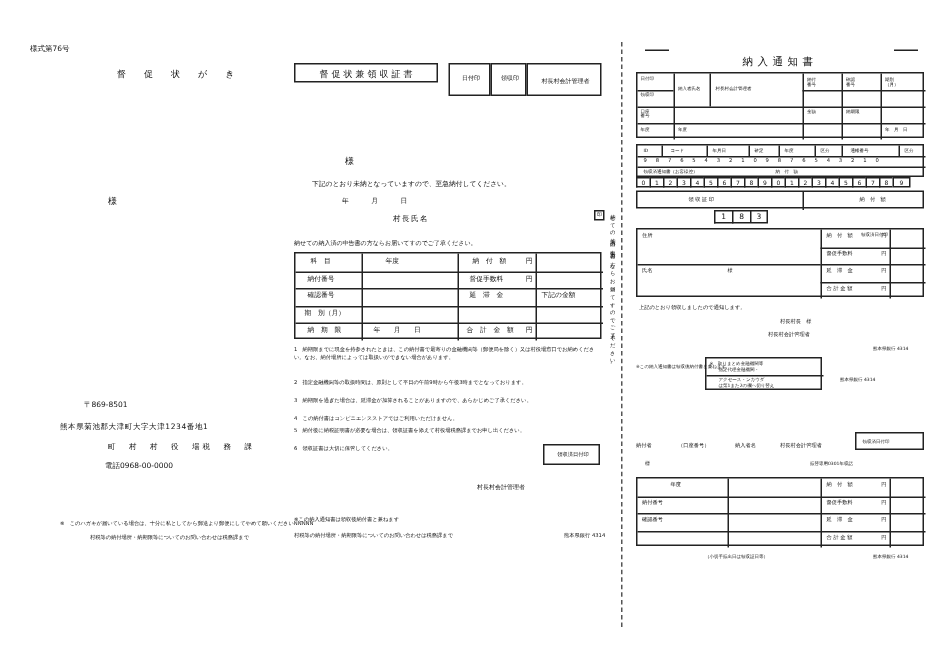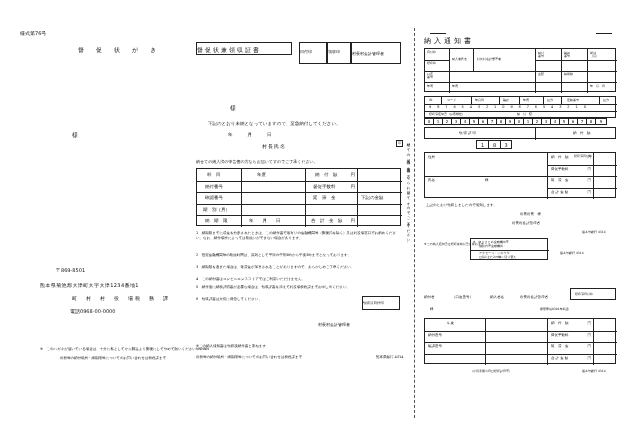--- a/index.html
+++ b/index.html
@@ -11,21 +11,21 @@
     overflow:hidden;
     position:relative;
   }
   .page{position:absolute;left:0;top:0;width:630px;height:442px;background:#fff;}
 
   
   .abs{position:absolute;}
   .bx{position:absolute;border:1px solid #222;box-sizing:border-box;}
   .ln{position:absolute;background:#222;}
   .t{position:absolute;white-space:pre;line-height:1;}
-  .c{}
+  .c{text-align:center;}
   .r{text-align:right;}
   .vt{writing-mode:vertical-rl;text-orientation:upright;letter-spacing:1px;}
   .f3{font-size:3px;}
   .f35{font-size:3.5px;}
   .f4{font-size:4px;}
   .f45{font-size:4.5px;}
   .f5{font-size:5px;}
   .f6{font-size:6px;}
   .f7{font-size:7px;}
 

